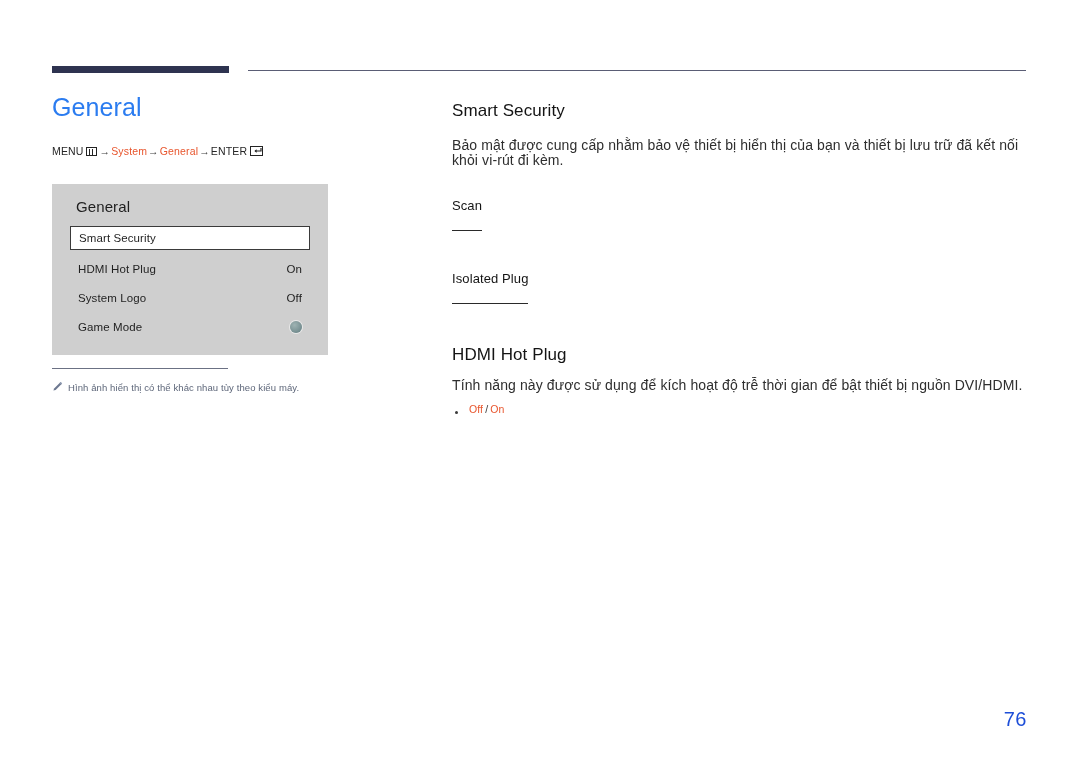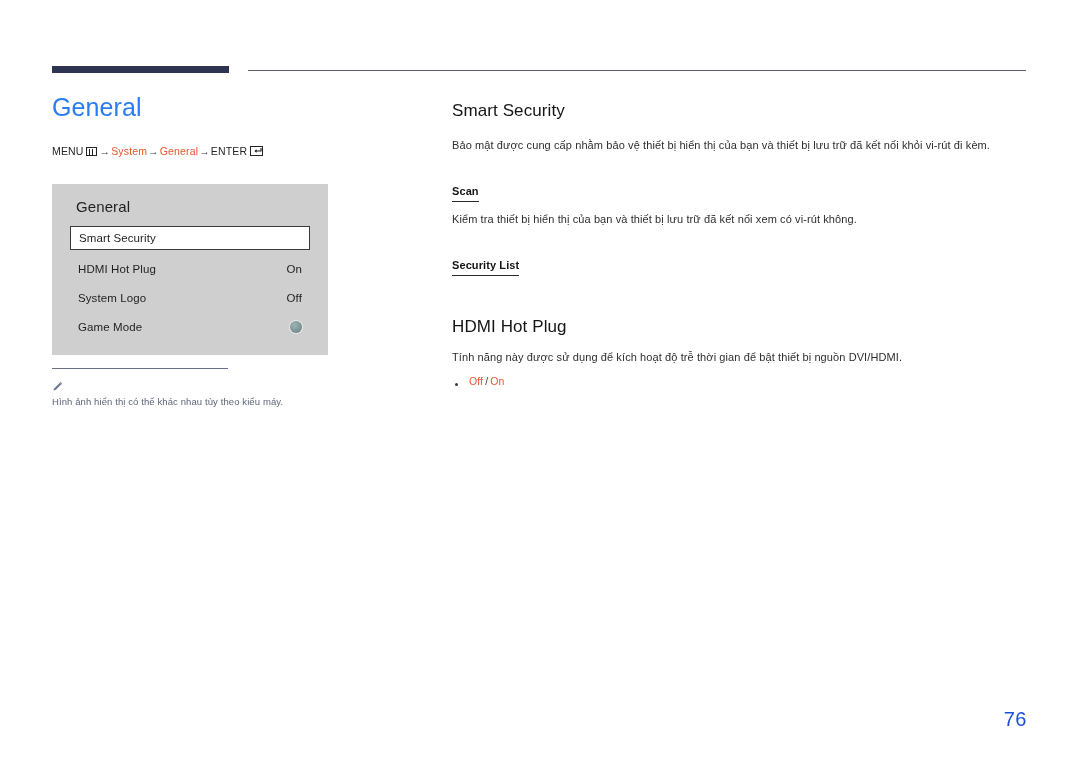--- a/index.html
+++ b/index.html
@@ -161,26 +161,25 @@
     width: 290px;
   }
   .hint-rule {
     width: 176px;
     height: 1px;
     background: #6b7184;
     margin-bottom: 11px;
   }
   .hint-line {
     display: flex;
-    align-items: flex-start;
+    align-items: center;
     font-size: 9.5px;
     color: #5d6679;
     line-height: 13px;
     letter-spacing: 0.1px;
-    flex-direction: column;
   }
   .ico-pencil {
     flex: 0 0 auto;
     margin-right: 5px;
     margin-top: 1px;
   }
 
   
   .right-col {
     position: absolute;
@@ -190,32 +189,32 @@
   }
   .sec-h1 {
     font-size: 17px;
     font-weight: normal;
     color: #141414;
     margin: 0;
     letter-spacing: 0.1px;
     line-height: 22px;
   }
   .sec-h2 {
-    font-size: 11px;
-    font-weight: bold;
+    font-size: 13px;
+    font-weight: normal;
     color: #141414;
     margin: 0;
     line-height: 17px;
     display: inline-block;
     border-bottom: 1.4px solid #2a2a2a;
-    padding-bottom: 1px;
+    padding-bottom: 16px;
     letter-spacing: 0.1px;
   }
   .body-text {
-    font-size: 11px;
+    font-size: 14px;
     color: #2e2e2e;
     line-height: 15px;
     margin: 0;
     letter-spacing: 0.1px;
   }
   .sp-1 { height: 16px; }
   .sp-2 { height: 28px; }
   .sp-3 { height: 10px; }
   .sp-4 { height: 30px; }
   .sp-5 { height: 12px; }
@@ -314,24 +313,23 @@
 
 <div class="right-col">
 
   <h2 class="sec-h1">Smart Security</h2>
   <div class="sp-1"></div>
   <p class="body-text">Bảo mật được cung cấp nhằm bảo vệ thiết bị hiển thị của bạn và thiết bị lưu trữ đã kết nối khỏi vi-rút đi kèm.</p>
 
   <div class="sp-2"></div>
   <div><span class="sec-h2">Scan</span></div>
   <div class="sp-3"></div>
-  <p class="body-text">Kiểm tra thiết bị hiển thị của bạn và thiết bị lưu trữ đã kết nối xem có vi-rút không.</p>
 
   <div class="sp-2"></div>
-  <div><span class="sec-h2">Security List</span></div>
+  <div><span class="sec-h2">Isolated Plug</span></div>
   <div class="sp-3"></div>
 
   <div class="sp-4"></div>
   <h2 class="sec-h1">HDMI Hot Plug</h2>
   <div class="sp-5"></div>
   <p class="body-text">Tính năng này được sử dụng để kích hoạt độ trễ thời gian để bật thiết bị nguồn DVI/HDMI.</p>
 
   <div class="bullet-row">
     <span class="bullet-dot"></span>
     <span>

